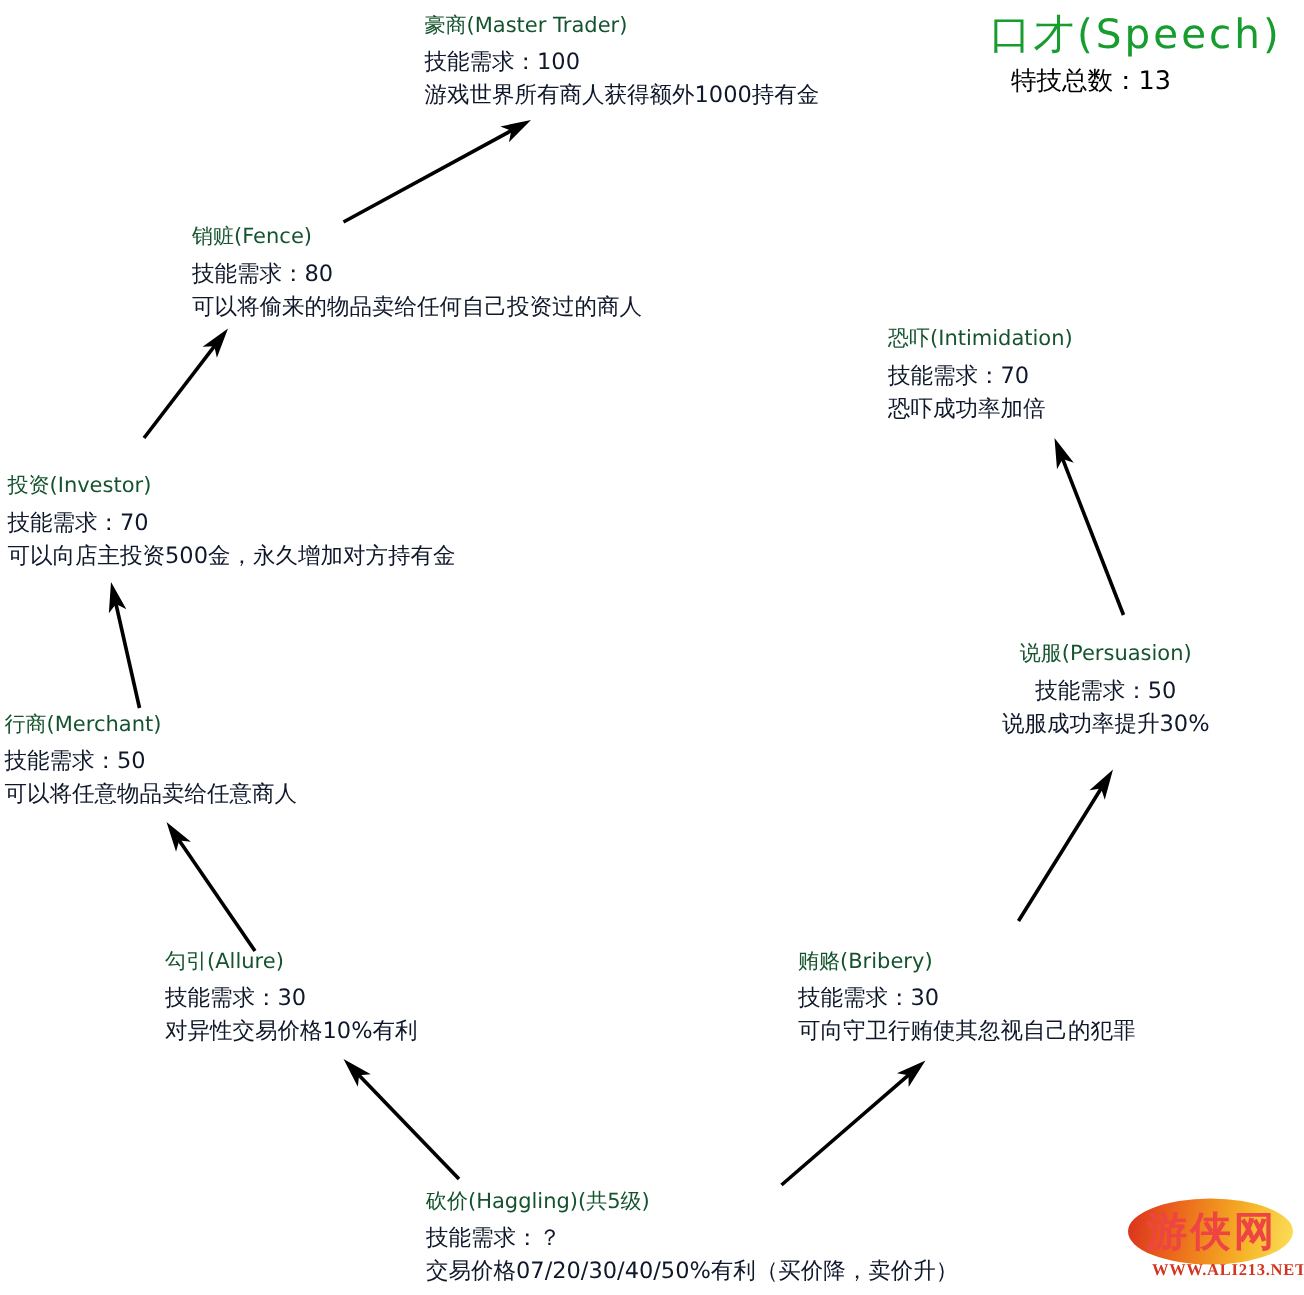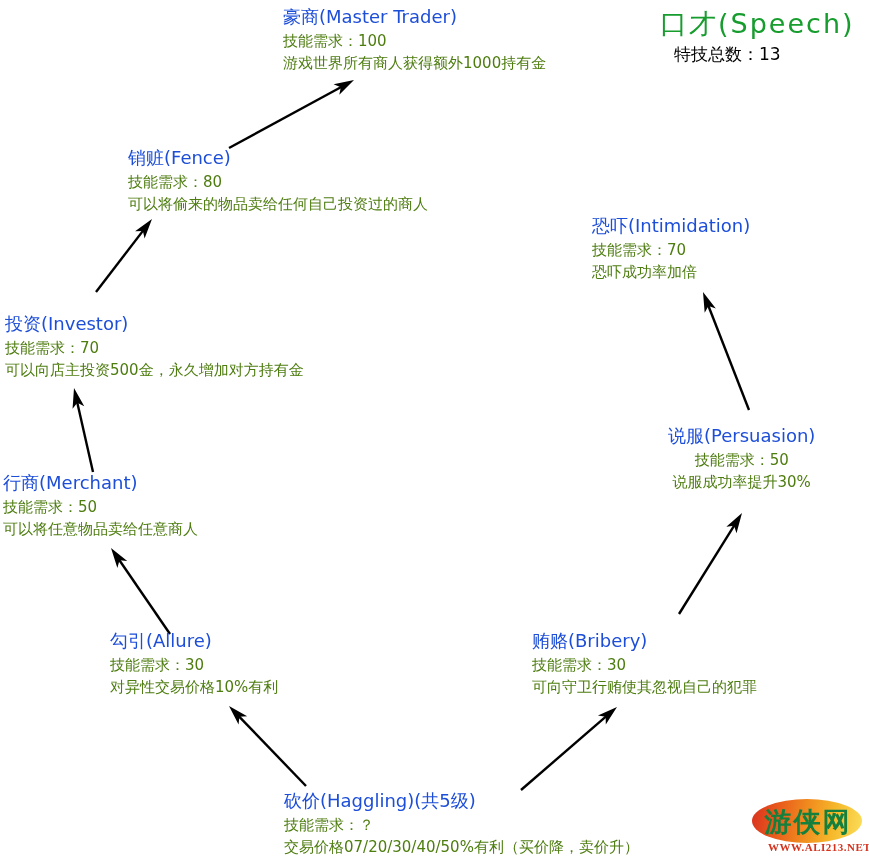--- a/index.html
+++ b/index.html
@@ -22,30 +22,30 @@
     width: 869px;
     height: 863px;
     pointer-events: none;
   }
   .node {
     position: absolute;
     white-space: nowrap;
     color: #0e8a28;
   }
   .node .n-title {
-    font-size: 18px;
+    font-size: 14px;
     line-height: 26px;
-    color: #1d4ed8;
+    color: #14532d;
     letter-spacing: 0px;
   }
   .node .n-req,
   .node .n-desc {
     font-size: 15px;
     line-height: 22px;
-    color: #4d7c0f;
+    color: #0f172a;
   }
   .tree-title {
     position: absolute;
     color: #179c2e;
     white-space: nowrap;
   }
   .tree-title .t-main {
     font-size: 27px;
     line-height: 34px;
     letter-spacing: 2px;
@@ -75,21 +75,21 @@
   }
   .wm-cn {
     position: absolute;
     left: 10px;
     top: 5px;
     width: 100px;
     height: 40px;
     font-family: "DejaVu Sans", "Liberation Sans", sans-serif;
     font-size: 27px;
     font-weight: bold;
-    color: #15803d;
+    color: #ef4444;
     letter-spacing: 2px;
     line-height: 40px;
     text-align: center;
   }
   .wm-url {
     position: absolute;
     left: 20px;
     top: 44px;
     font-family: Liberation Serif, serif;
     font-size: 11px;

